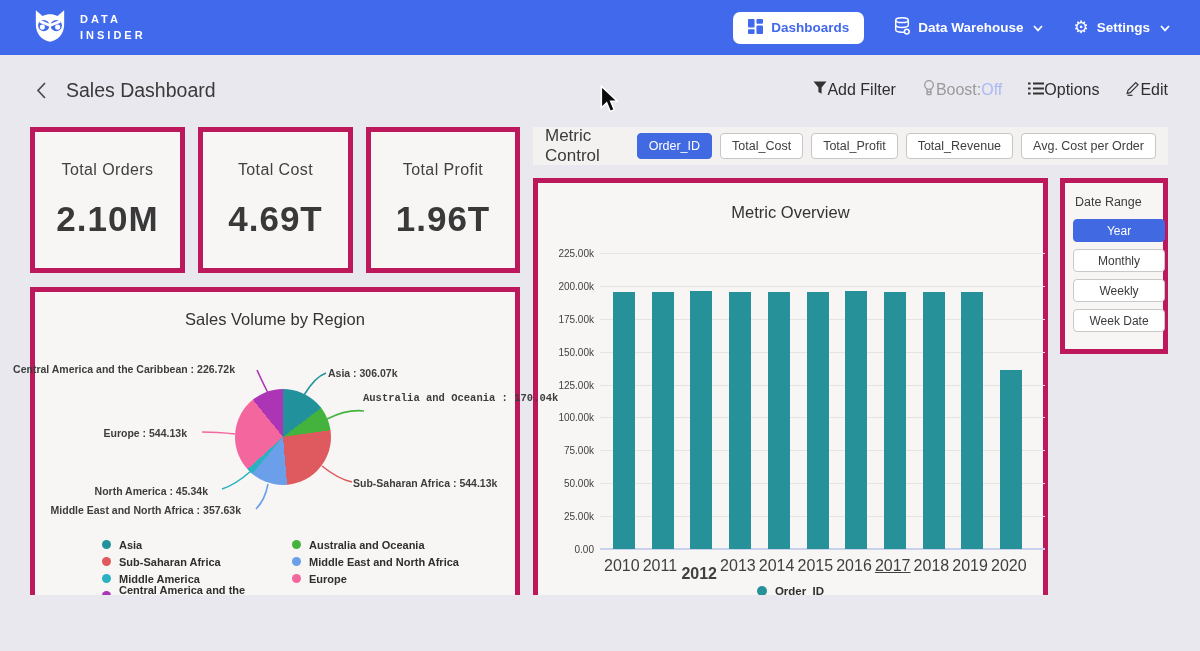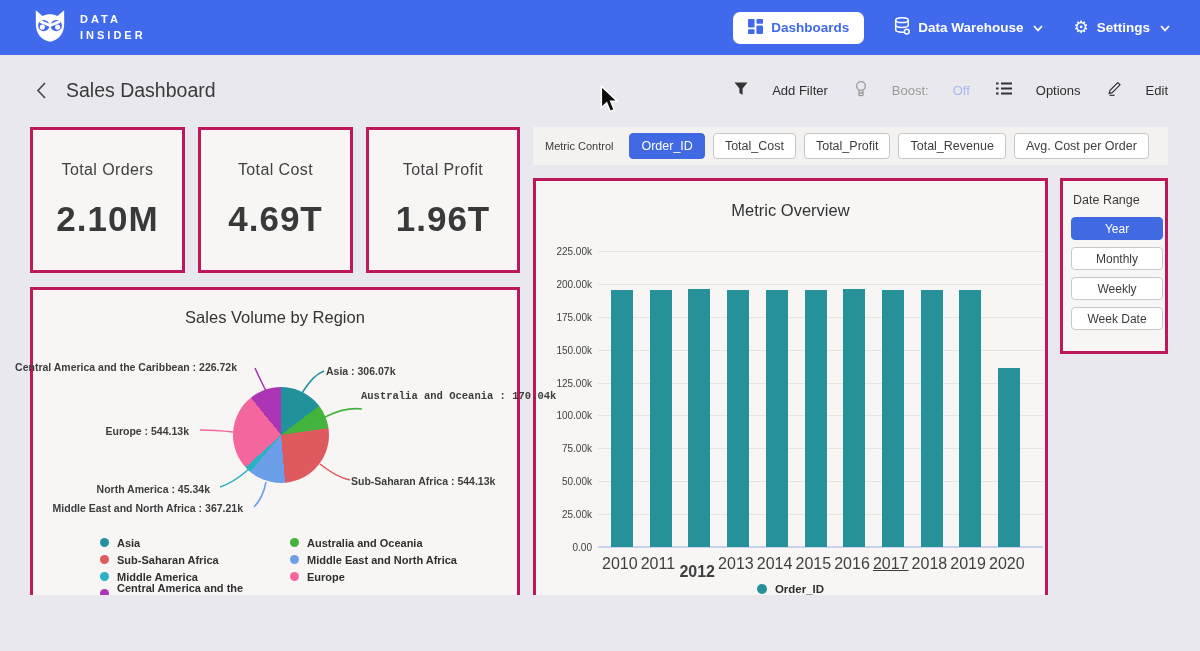--- a/index.html
+++ b/index.html
@@ -17,36 +17,36 @@
             border-radius:7px;padding:7px 15px;font-size:13.5px;font-weight:bold;cursor:pointer;}
   .nav-link{display:flex;align-items:center;gap:8px;color:#fff;font-size:13.5px;font-weight:700;cursor:pointer;}
   .caret{display:inline-block;margin-left:2px;}
 
   
   .page-header{position:absolute;left:30px;right:32px;top:72px;height:36px;
                display:flex;align-items:center;}
   .back-btn{width:22px;height:22px;display:flex;align-items:center;justify-content:center;cursor:pointer;}
   .page-title{font-size:19.5px;font-weight:500;color:#3a3a3a;margin-left:14px;}
   .header-actions{margin-left:auto;display:flex;align-items:center;gap:26px;}
-  .h-action{display:flex;align-items:center;gap:24px;font-size:13px;font-weight:500;color:#2e2e2e;cursor:pointer;}
+  .h-action{display:flex;align-items:center;gap:0;font-size:16px;font-weight:500;color:#2e2e2e;cursor:pointer;}
   .h-action.muted{color:#9a9a9a;cursor:default;}
   .boost-off{color:#a9b9f2;}
 
   
-  .panel{position:absolute;background:#f7f6f4;border:3px solid #be185d;}
+  .panel{position:absolute;background:#f7f6f4;border:5px solid #be185d;}
 
   
   .kpi{display:flex;flex-direction:column;align-items:center;justify-content:center;gap:20px;}
   .kpi-label{font-size:16px;font-weight:500;color:#414141;letter-spacing:.4px;}
   .kpi-value{font-size:35px;font-weight:bold;color:#393939;letter-spacing:1px;}
 
   
   .metric-strip{position:absolute;left:533px;top:127px;width:635px;height:38px;background:#f3f2f0;
                 display:flex;align-items:center;gap:8px;padding:0 12px;}
-  .metric-label{font-size:11px;color:#3b3b3b;margin-right:8px;}
+  .metric-label{font-size:17px;color:#3b3b3b;margin-right:8px;}
   .chip{font-size:12.5px;padding:5px 11px;border-radius:4px;border:1px solid #c6c6c6;
         background:#fff;color:#404040;cursor:pointer;white-space:nowrap;}
   .chip.selected{background:#4169e1;border-color:#4169e1;color:#fff;}
 
   
   .bar-panel{left:533px;top:178px;width:515px;height:440px;}
   .chart-title{position:absolute;left:0;right:0;top:20px;text-align:center;
                font-size:16.5px;color:#333;}
   .bar-plot{position:absolute;left:62px;top:70px;width:445px;height:296px;}
   .gridline{position:absolute;left:0;width:445px;height:1px;background:#e6e4e1;}
@@ -289,21 +289,21 @@
         <path d="M233,192 Q230,208 221,217" stroke="#6b9fe9" stroke-width="1.6" fill="none"></path>
         <path d="M216,179 Q200,193 187,197" stroke="#2ab2c3" stroke-width="1.6" fill="none"></path>
         <path d="M200,142 Q182,140 167,140" stroke="#f4669e" stroke-width="1.6" fill="none"></path>
         <path d="M233,101 Q226,87 222,78" stroke="#ac35b6" stroke-width="1.6" fill="none"></path>
       </svg>
     <div class="pie-disc" id="pie-disc" style="background: conic-gradient(rgb(33, 146, 155) 0deg, rgb(33, 146, 155) 52.5402deg, rgb(68, 179, 62) 52.5402deg, rgb(68, 179, 62) 81.7294deg, rgb(223, 90, 94) 81.7294deg, rgb(223, 90, 94) 175.135deg, rgb(107, 159, 233) 175.135deg, rgb(107, 159, 233) 219.892deg, rgb(42, 178, 195) 219.892deg, rgb(42, 178, 195) 227.675deg, rgb(244, 102, 158) 227.675deg, rgb(244, 102, 158) 321.081deg, rgb(172, 53, 182) 321.081deg, rgb(172, 53, 182) 360deg);"></div>
     <div id="pie-labels">
         <div class="pie-label" style="left: 293px; top: 75px;">Asia : 306.07k</div>
         <div class="pie-label" style="left: 328px; top: 100px; font-family: Liberation Mono, monospace;">Australia and Oceania : 170.04k</div>
         <div class="pie-label" style="left: 318px; top: 185px;">Sub-Saharan Africa : 544.13k</div>
-        <div class="pie-label" style="right: 274px; top: 212px;">Middle East and North Africa : 367.21k</div>
+        <div class="pie-label" style="right: 274px; top: 212px;">Middle East and North Africa : 357.63k</div>
         <div class="pie-label" style="right: 307px; top: 193px;">North America : 45.34k</div>
         <div class="pie-label" style="right: 328px; top: 135px;">Europe : 544.13k</div>
         <div class="pie-label" style="right: 280px; top: 71px;">Central America and the Caribbean : 226.72k</div>
       </div>
     <div class="pie-legend" id="pie-legend">
         <div class="pie-legend-item">
           <span class="dot" style="background: rgb(33, 146, 155);"></span>
           <span>Asia</span>
         </div>
         <div class="pie-legend-item">

